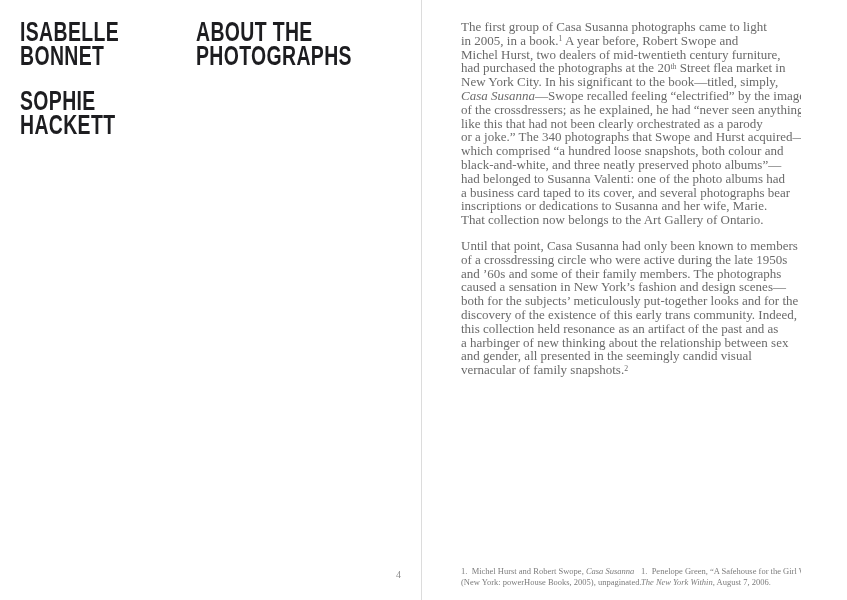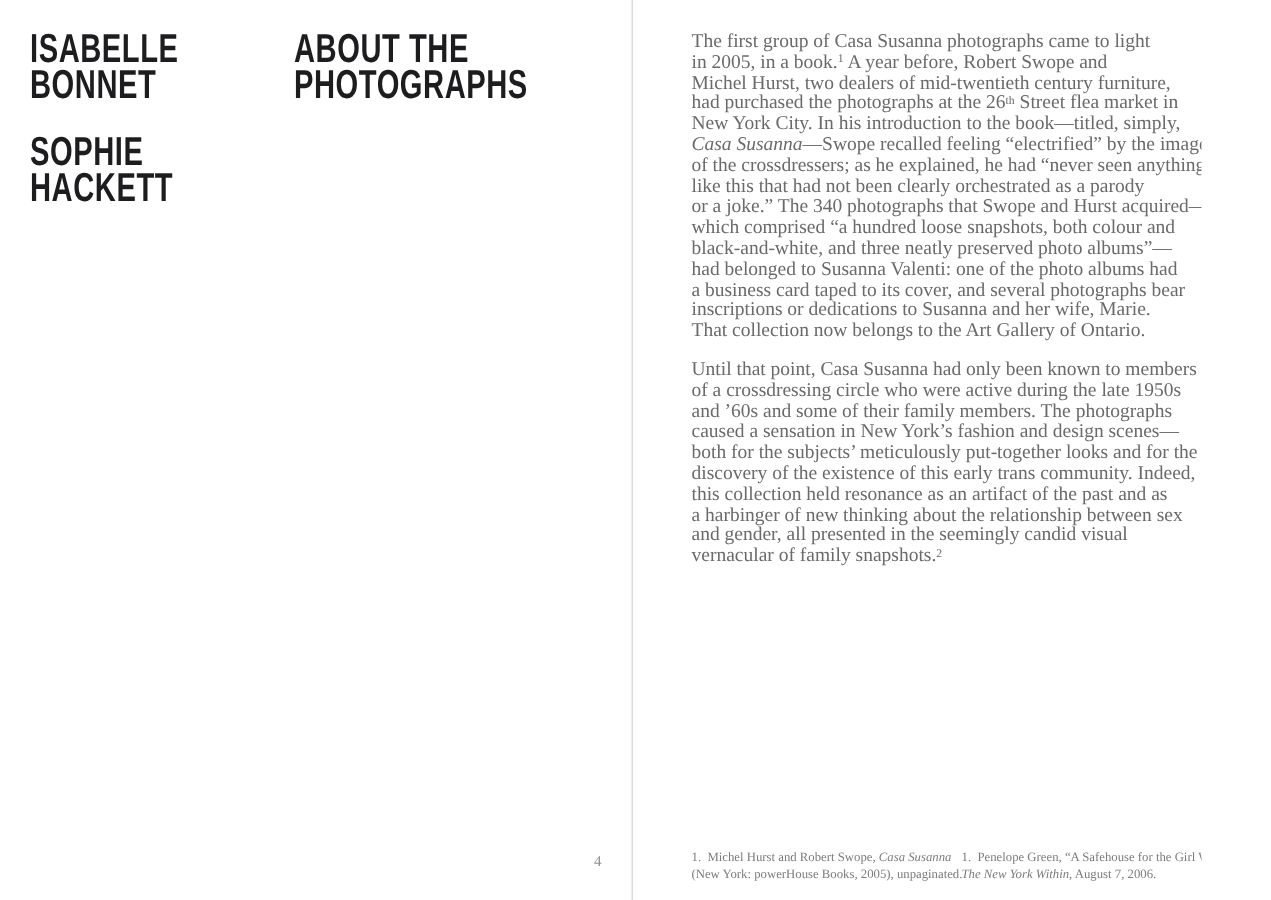--- a/index.html
+++ b/index.html
@@ -93,22 +93,22 @@
     <div class="page-number">4</div>
   </div>
 
   <div class="gutter"></div>
 
   <div class="right-page">
     <div class="essay">
       <p class="para"><span>The first group of Casa Susanna photographs came to light
 in 2005, in a book.</span><sup>1</sup><span> A year before, Robert Swope and
 Michel Hurst, two dealers of mid-twentieth century furniture,
-had purchased the photographs at the 26</span><sup>th</sup><span> Street flea market in
-New York City. In his introduction to the book—titled, simply,
+had purchased the photographs at the 20</span><sup>th</sup><span> Street flea market in
+New York City. In his significant to the book—titled, simply,
 </span><i>Casa Susanna</i><span>—Swope recalled feeling “electrified” by the images
 of the crossdressers; as he explained, he had “never seen anything
 like this that had not been clearly orchestrated as a parody
 or a joke.” The 340 photographs that Swope and Hurst acquired—
 which comprised “a hundred loose snapshots, both colour and
 black-and-white, and three neatly preserved photo albums”—
 had belonged to Susanna Valenti: one of the photo albums had
 a business card taped to its cover, and several photographs bear
 inscriptions or dedications to Susanna and her wife, Marie.
 That collection now belongs to the Art Gallery of Ontario.</span></p>

